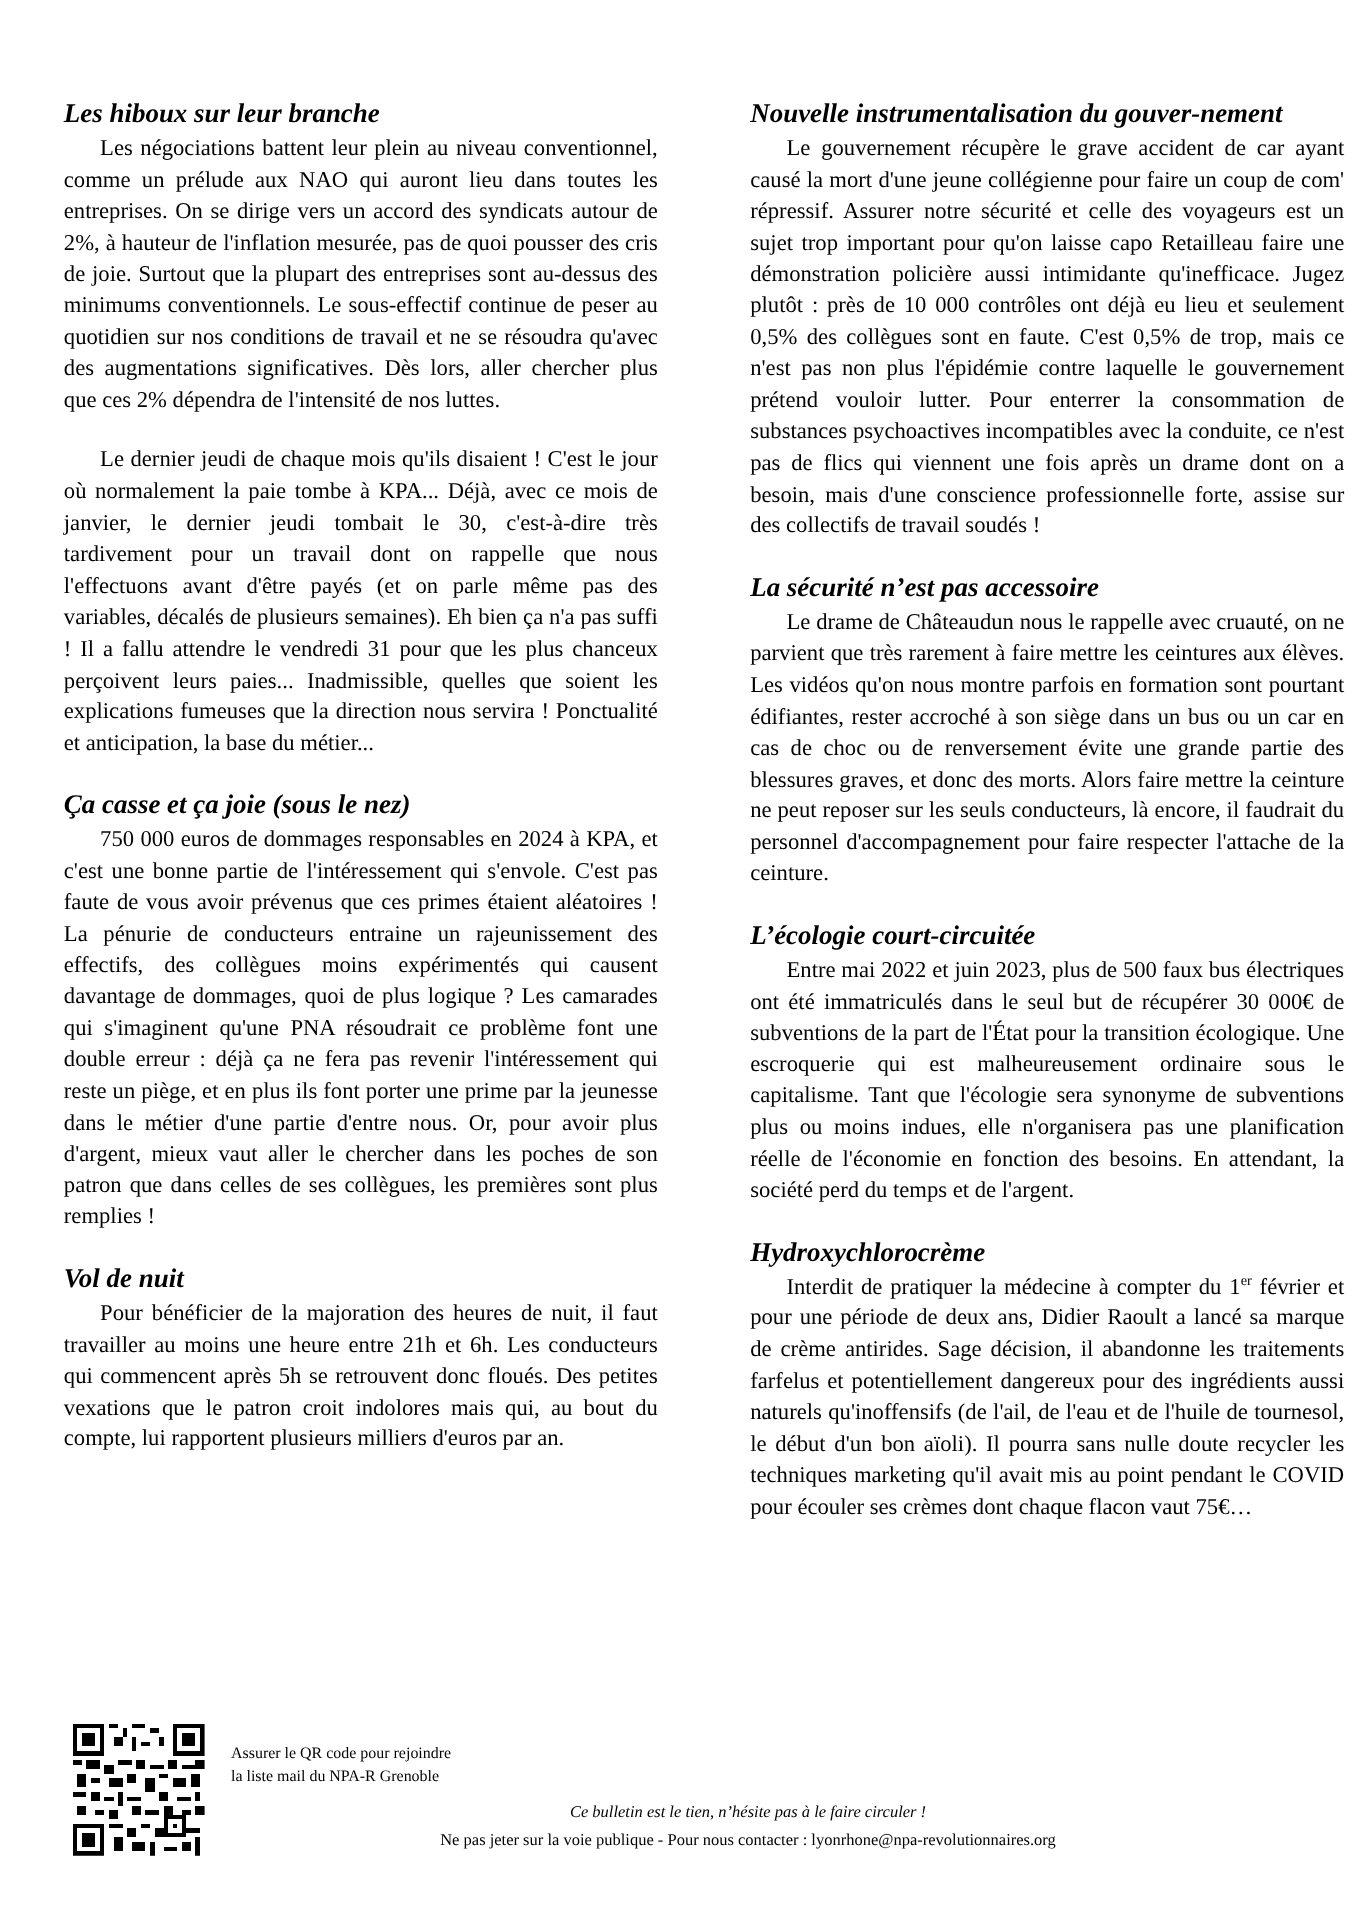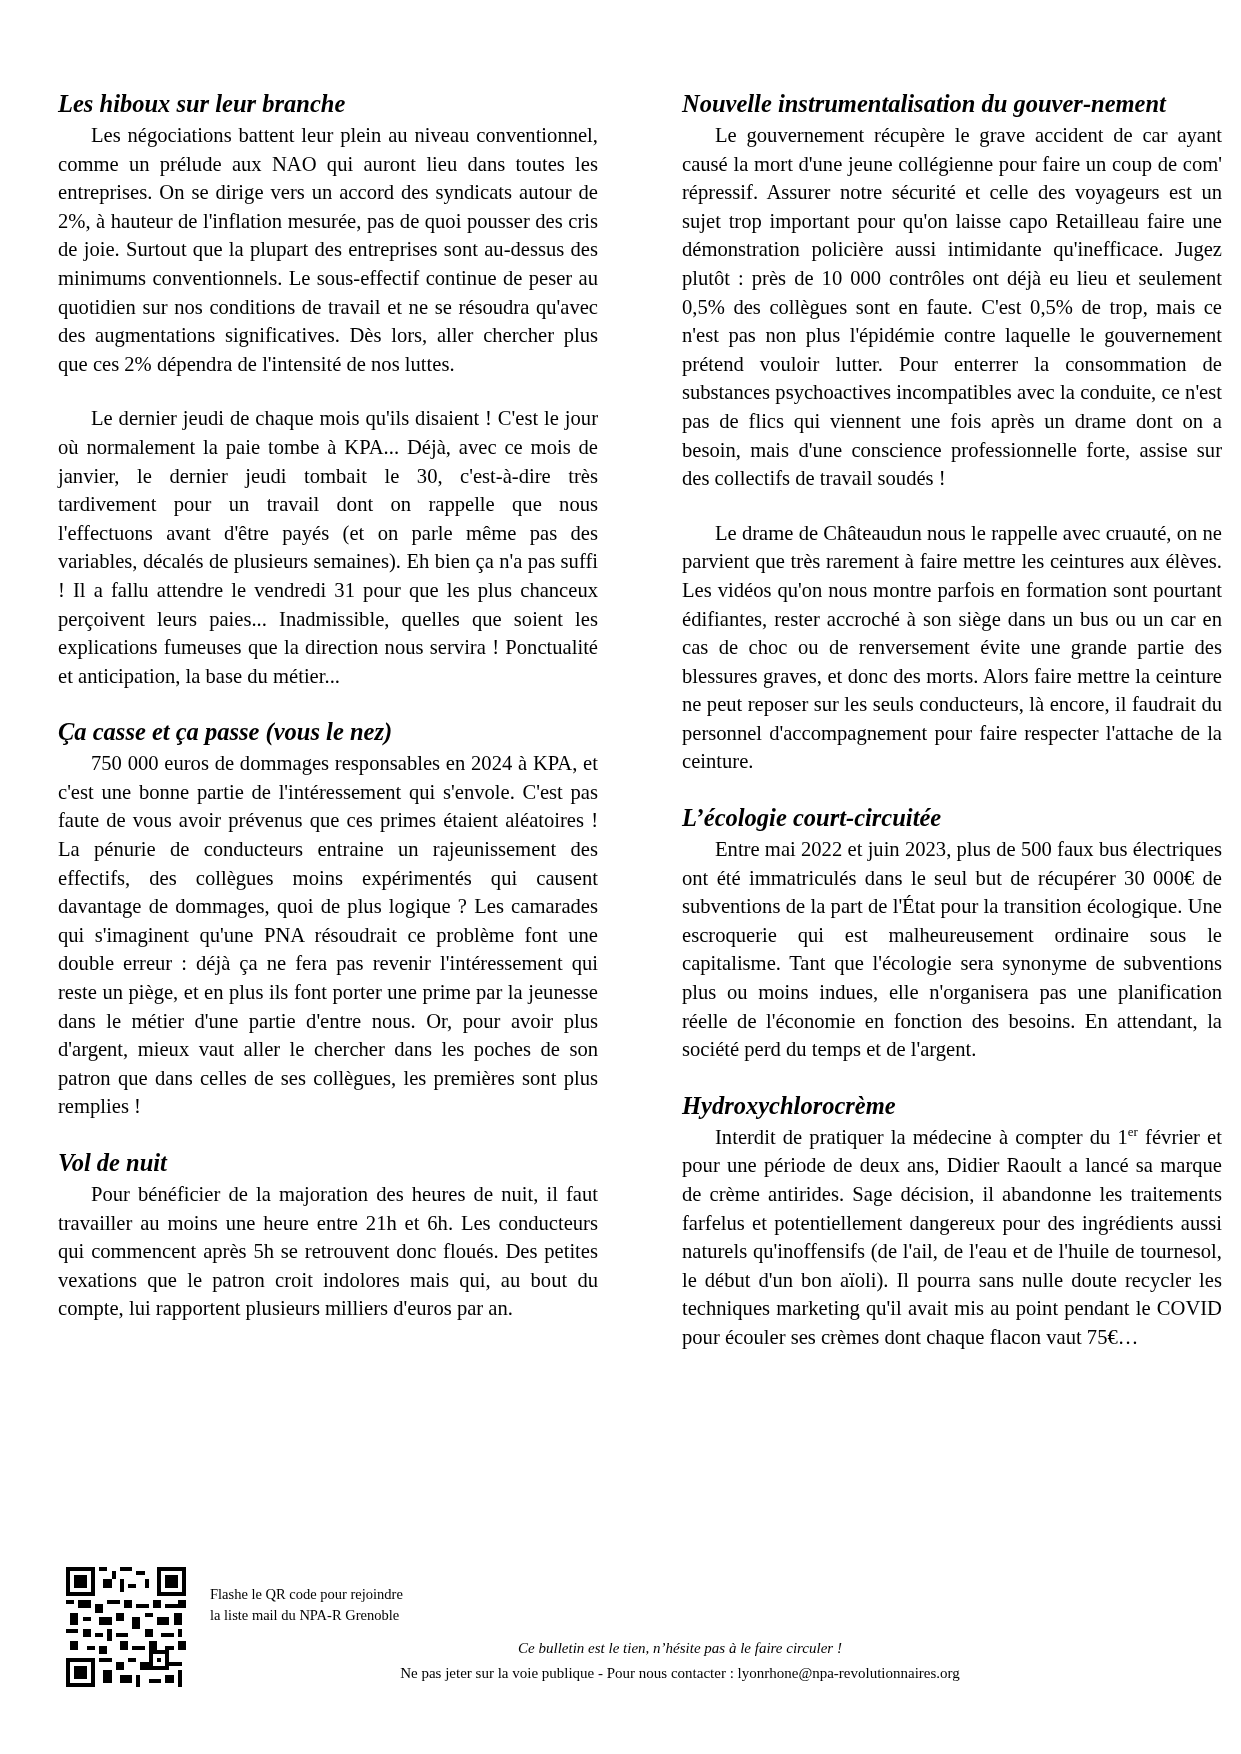--- a/index.html
+++ b/index.html
@@ -23,35 +23,36 @@
 
 <div class="col left">
   <div class="article">
     <h2>Les hiboux sur leur branche</h2>
     <p>Les négociations battent leur plein au niveau conventionnel, comme un prélude aux NAO qui auront lieu dans toutes les entreprises. On se dirige vers un accord des syndicats autour de 2%, à hauteur de l'inflation mesurée, pas de quoi pousser des cris de joie. Surtout que la plupart des entreprises sont au-dessus des minimums conventionnels. Le sous-effectif continue de peser au quotidien sur nos conditions de travail et ne se résoudra qu'avec des augmentations significatives. Dès lors, aller chercher plus que ces 2% dépendra de l'intensité de nos luttes.</p>
   </div>
   <div class="article">
     <p>Le dernier jeudi de chaque mois qu'ils disaient ! C'est le jour où normalement la paie tombe à KPA... Déjà, avec ce mois de janvier, le dernier jeudi tombait le 30, c'est-à-dire très tardivement pour un travail dont on rappelle que nous l'effectuons avant d'être payés (et on parle même pas des variables, décalés de plusieurs semaines). Eh bien ça n'a pas suffi ! Il a fallu attendre le vendredi 31 pour que les plus chanceux perçoivent leurs paies... Inadmissible, quelles que soient les explications fumeuses que la direction nous servira ! Ponctualité et anticipation, la base du métier...</p>
   </div>
   <div class="article">
-    <h2>Ça casse et ça passe (vous le nez)</h2>
+    <h2>Ça casse et ça joie (sous le nez)</h2>
     <p>750 000 euros de dommages responsables en 2024 à KPA, et c'est une bonne partie de l'intéressement qui s'envole. C'est pas faute de vous avoir prévenus que ces primes étaient aléatoires ! La pénurie de conducteurs entraine un rajeunissement des effectifs, des collègues moins expérimentés qui causent davantage de dommages, quoi de plus logique ? Les camarades qui s'imaginent qu'une PNA résoudrait ce problème font une double erreur : déjà ça ne fera pas revenir l'intéressement qui reste un piège, et en plus ils font porter une prime par la jeunesse dans le métier d'une partie d'entre nous. Or, pour avoir plus d'argent, mieux vaut aller le chercher dans les poches de son patron que dans celles de ses collègues, les premières sont plus remplies !</p>
   </div>
   <div class="article">
     <h2>Vol de nuit</h2>
     <p>Pour bénéficier de la majoration des heures de nuit, il faut travailler au moins une heure entre 21h et 6h. Les conducteurs qui commencent après 5h se retrouvent donc floués. Des petites vexations que le patron croit indolores mais qui, au bout du compte, lui rapportent plusieurs milliers d'euros par an.</p>
   </div>
 </div>
 
 <div class="col right">
   <div class="article">
     <h2>Nouvelle instrumentalisation du gouver-nement</h2>
     <p>Le gouvernement récupère le grave accident de car ayant causé la mort d'une jeune collégienne pour faire un coup de com' répressif. Assurer notre sécurité et celle des voyageurs est un sujet trop important pour qu'on laisse capo Retailleau faire une démonstration policière aussi intimidante qu'inefficace. Jugez plutôt : près de 10 000 contrôles ont déjà eu lieu et seulement 0,5% des collègues sont en faute. C'est 0,5% de trop, mais ce n'est pas non plus l'épidémie contre laquelle le gouvernement prétend vouloir lutter. Pour enterrer la consommation de substances psychoactives incompatibles avec la conduite, ce n'est pas de flics qui viennent une fois après un drame dont on a besoin, mais d'une conscience professionnelle forte, assise sur des collectifs de travail soudés !</p>
   </div>
   <div class="article">
+    <h2>La sécurité n’est pas accessoire</h2>
     <p>Le drame de Châteaudun nous le rappelle avec cruauté, on ne parvient que très rarement à faire mettre les ceintures aux élèves. Les vidéos qu'on nous montre parfois en formation sont pourtant édifiantes, rester accroché à son siège dans un bus ou un car en cas de choc ou de renversement évite une grande partie des blessures graves, et donc des morts. Alors faire mettre la ceinture ne peut reposer sur les seuls conducteurs, là encore, il faudrait du personnel d'accompagnement pour faire respecter l'attache de la ceinture.</p>
   </div>
   <div class="article">
     <h2>L’écologie court-circuitée</h2>
     <p>Entre mai 2022 et juin 2023, plus de 500 faux bus électriques ont été immatriculés dans le seul but de récupérer 30 000€ de subventions de la part de l'État pour la transition écologique. Une escroquerie qui est malheureusement ordinaire sous le capitalisme. Tant que l'écologie sera synonyme de subventions plus ou moins indues, elle n'organisera pas une planification réelle de l'économie en fonction des besoins. En attendant, la société perd du temps et de l'argent.</p>
   </div>
   <div class="article">
     <h2>Hydroxychlorocrème</h2>
     <p><span>Interdit de pratiquer la médecine à compter du 1</span><sup>er</sup><span> février et pour une période de deux ans, Didier Raoult a lancé sa marque de crème antirides. Sage décision, il abandonne les traitements farfelus et potentiellement dangereux pour des ingrédients aussi naturels qu'inoffensifs (de l'ail, de l'eau et de l'huile de tournesol, le début d'un bon aïoli). Il pourra sans nulle doute recycler les techniques marketing qu'il avait mis au point pendant le COVID pour écouler ses crèmes dont chaque flacon vaut 75€…</span></p>
   </div>
@@ -123,18 +124,18 @@
         <rect x="20" y="27" width="3" height="1"></rect>
         <rect x="24" y="26" width="2" height="2"></rect>
         <rect x="27" y="25" width="1" height="4"></rect>
       <rect x="20" y="20" width="5" height="5"></rect>
         <rect x="21" y="21" width="3" height="3" fill="#fff"></rect>
         <rect x="22" y="22" width="1" height="1"></rect>
     </g>
   </svg>
 </div>
 <div class="qr-caption">
-  <div>Flashe le QR code pour rejoindre</div>
+  <div>Assurer le QR code pour rejoindre</div>
   <div>la liste mail du NPA-R Grenoble</div>
 </div>
 
 <div class="footer slogan">Ce bulletin est le tien, n’hésite pas à le faire circuler !</div>
 <div class="footer contact">Ne pas jeter sur la voie publique - Pour nous contacter : lyonrhone@npa-revolutionnaires.org</div>
 
 </body></html>

